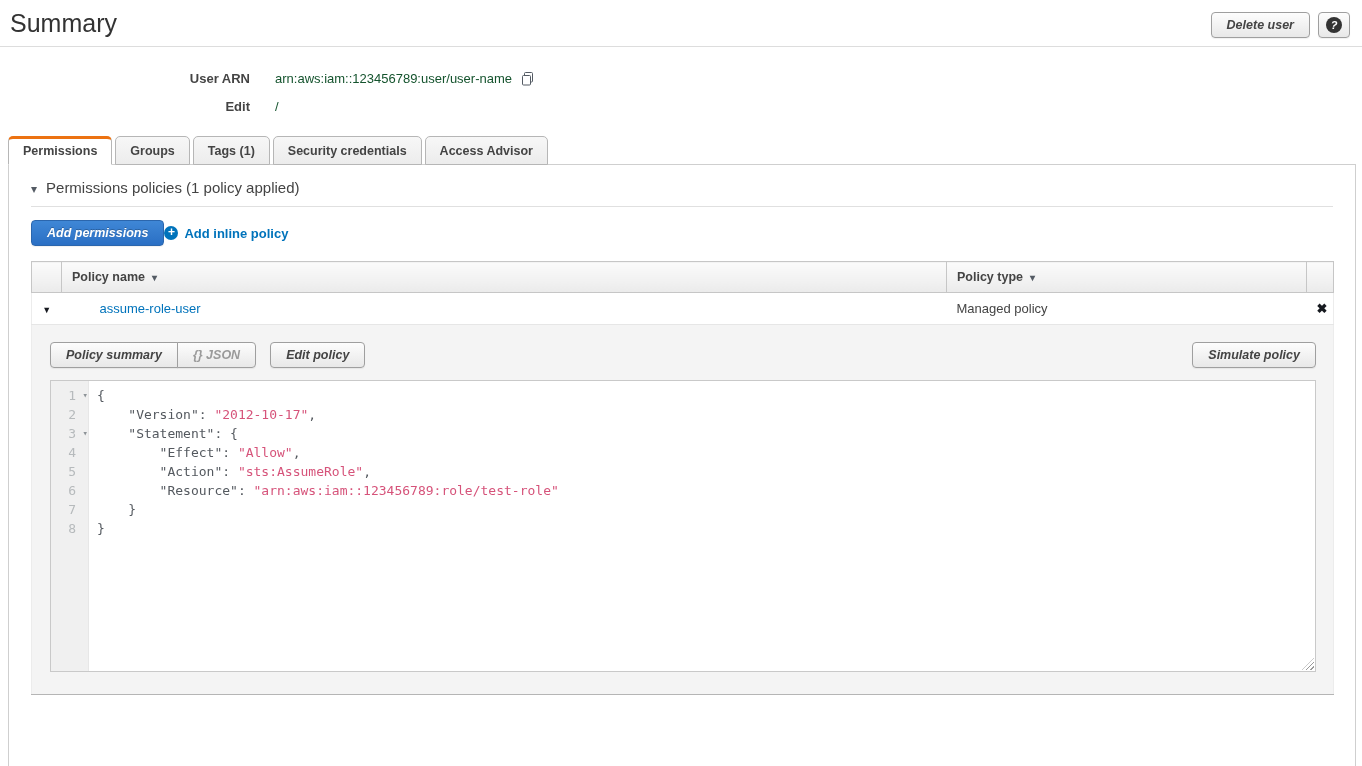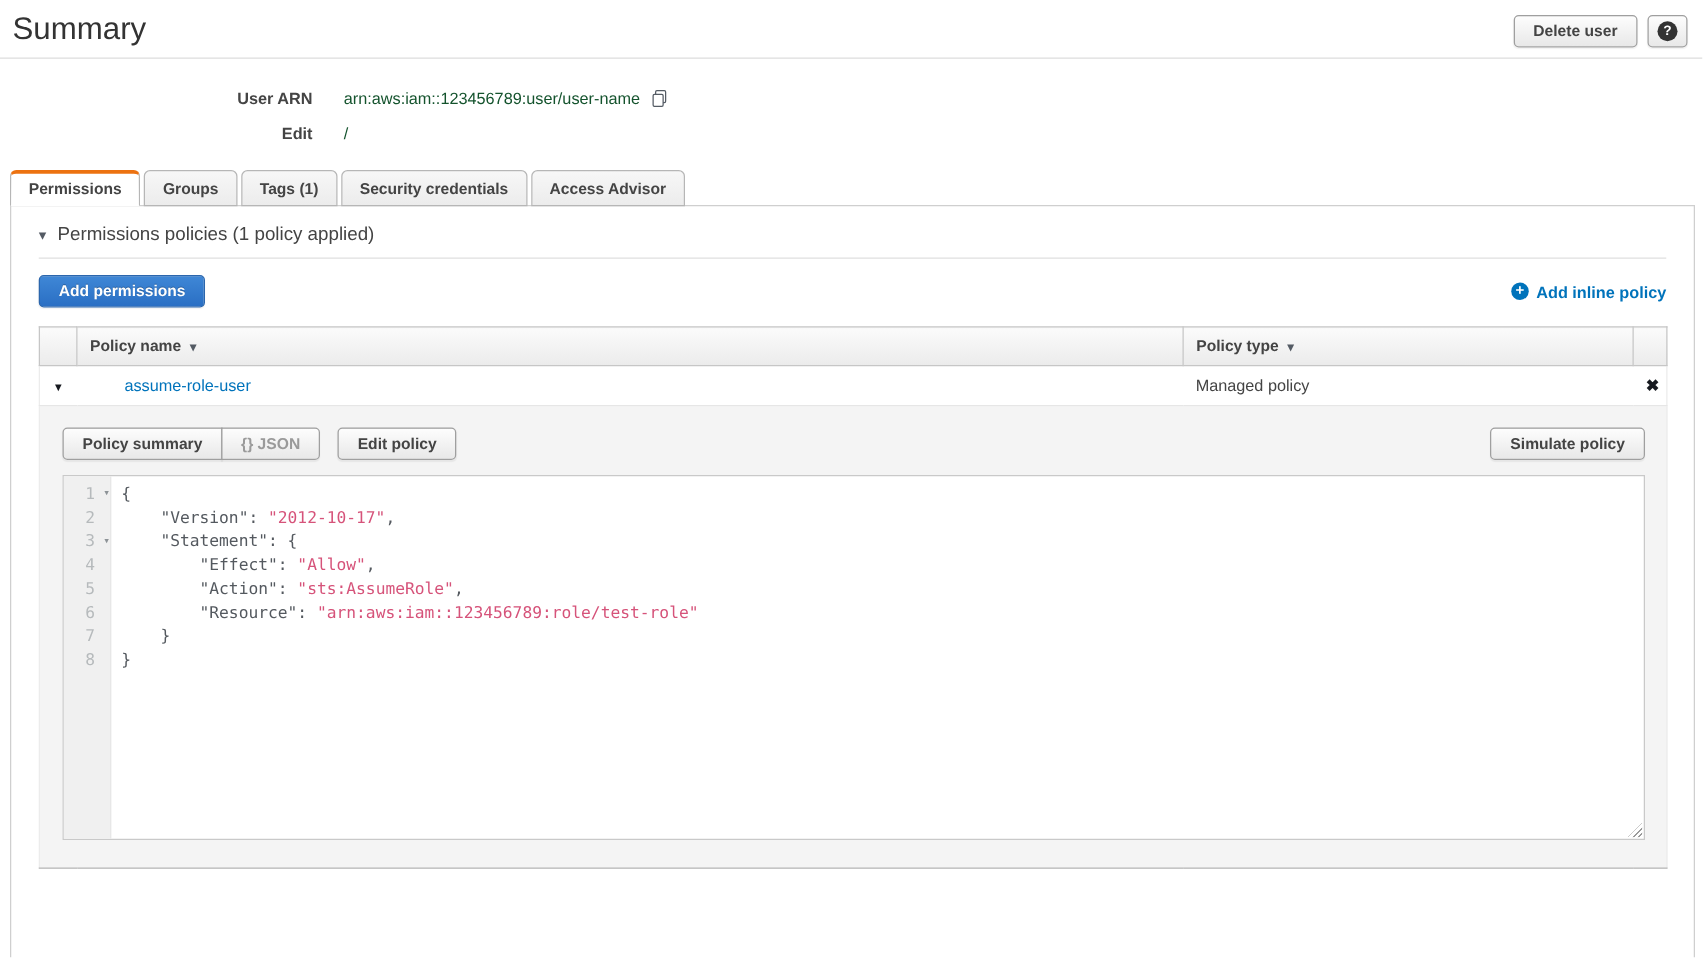--- a/index.html
+++ b/index.html
@@ -13,21 +13,21 @@
 
   
   .page-header { display:flex; justify-content:space-between; align-items:flex-start; padding:9px 12px 0 10px; }
   .page-title { font-size:25px; font-weight:400; color:#333; margin:0; line-height:29px; }
   .header-actions { display:flex; gap:8px; margin-top:3px; }
   .btn {
     display:inline-flex; align-items:center; justify-content:center;
     padding:5px 15px; font-size:12.5px; font-weight:bold; color:#444;
     background:linear-gradient(#fdfdfd,#e8e8e8);
     border:1px solid #9f9f9f; border-radius:4px; cursor:pointer;
-    box-shadow:0 1px 1px rgba(0,0,0,.06); white-space:nowrap;
+    box-shadow:0 1px 1px rgba(0,0,0,.06); white-space:nowrap;font-style:italic;
   }
   .icon-btn { padding:4px 7px; }
   .q-circle {
     display:inline-block; width:16px; height:16px; border-radius:50%;
     background:#333; color:#fff; font-weight:bold; font-size:11px;
     line-height:16px; text-align:center;
   }
   .header-divider { border:0; border-top:1px solid #ddd; margin:8px 0 0; }
 
   
@@ -52,21 +52,21 @@
   
   .tab-panel {
     flex:1; margin:0 6px 0 8px; background:#fff;
     border:1px solid #cfcfcf; border-bottom:0;
     padding:0 22px;
   }
   .section-header { padding:14px 0 10px; font-size:15px; color:#444; cursor:pointer; }
   .section-caret { font-size:12px; color:#545b64; margin-right:9px; }
   .section-divider { border:0; border-top:1px solid #e0e0e0; margin:0; }
 
-  .actions-row { display:flex; justify-content:space-between; align-items:center; margin:13px 0 15px; }
+  .actions-row { display:flex; align-items:center; margin:13px 0 15px; }
   .btn-primary {
     color:#fff; background:linear-gradient(#3f87d6,#2a6fc4);
     border:1px solid #2b66ad; text-shadow:0 -1px 0 rgba(0,0,0,.25);
   }
   .link-add-inline { display:inline-flex; align-items:center; color:#0073bb; font-weight:bold; font-size:13px; text-decoration:none; cursor:pointer; }
   .plus-circle {
     display:inline-block; width:14px; height:14px; border-radius:50%;
     background:#0073bb; color:#fff; font-size:12px; line-height:13px;
     text-align:center; font-weight:bold; margin-right:6px;
   }

